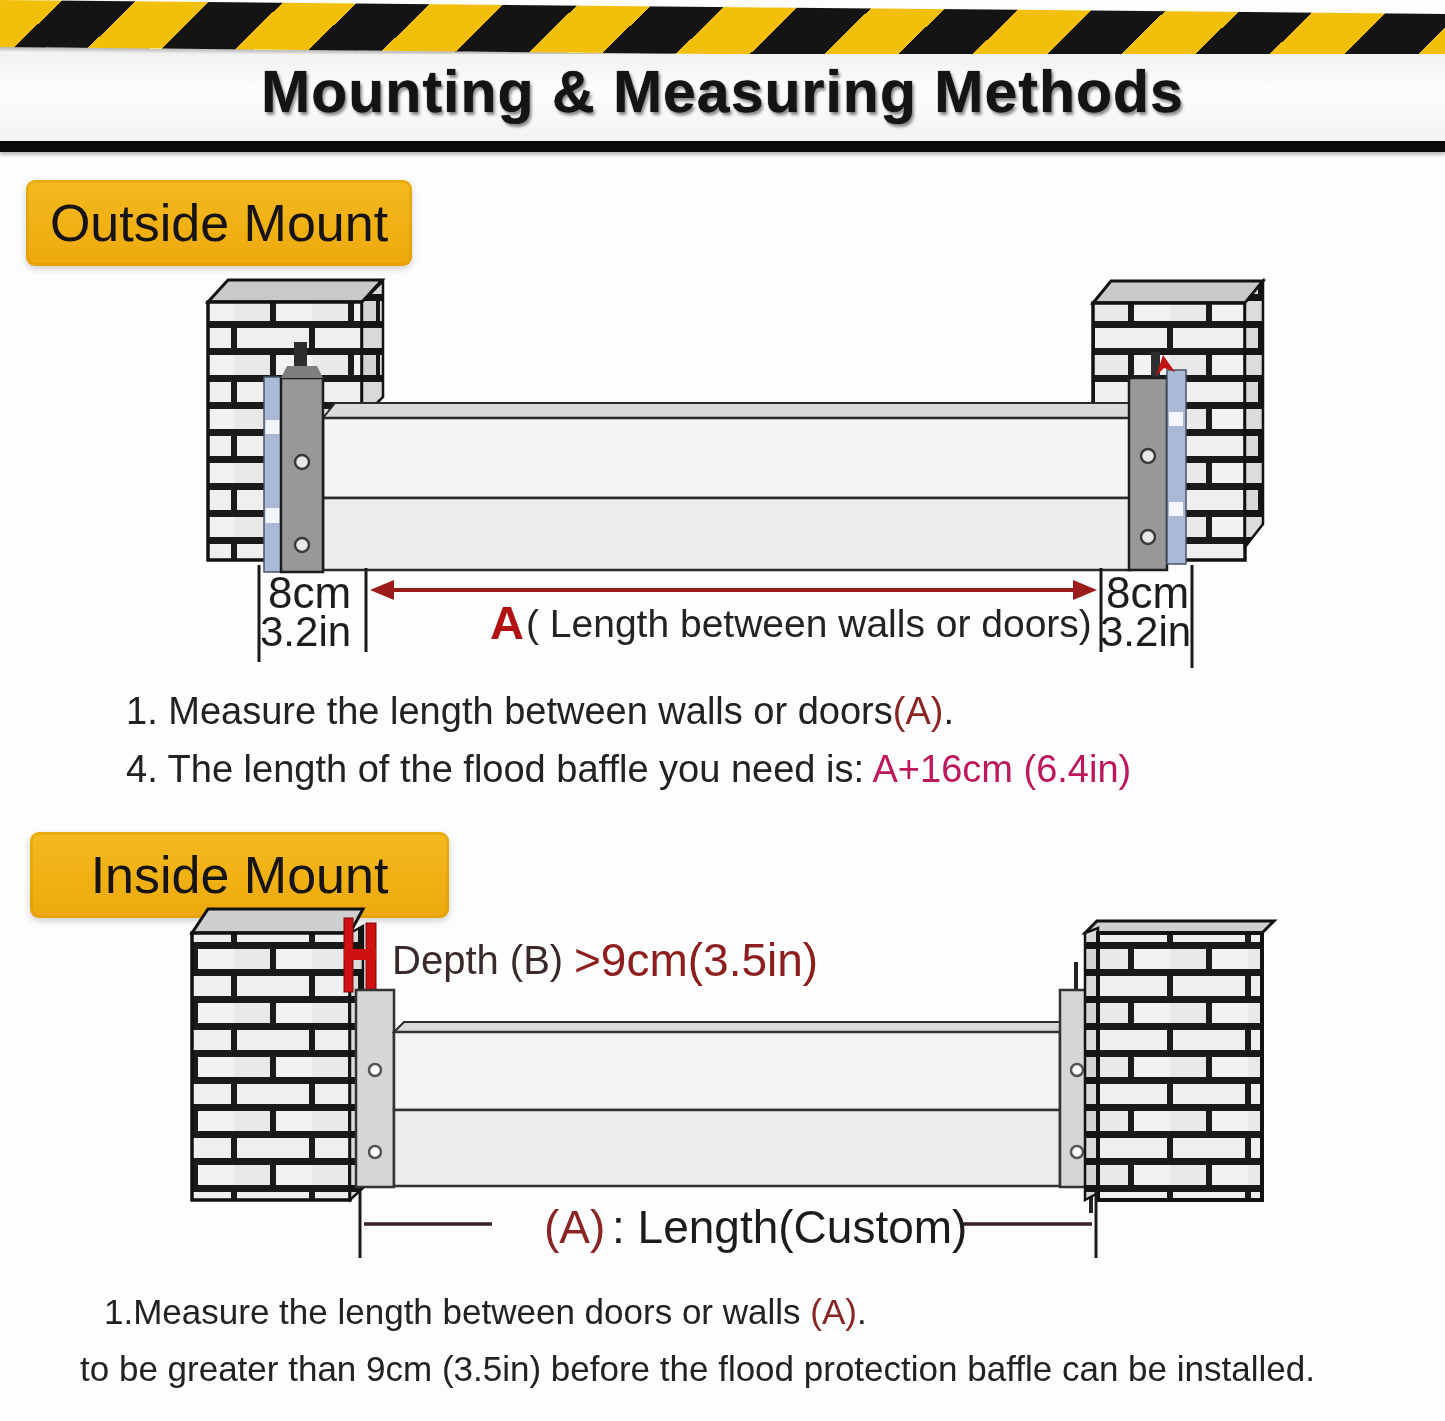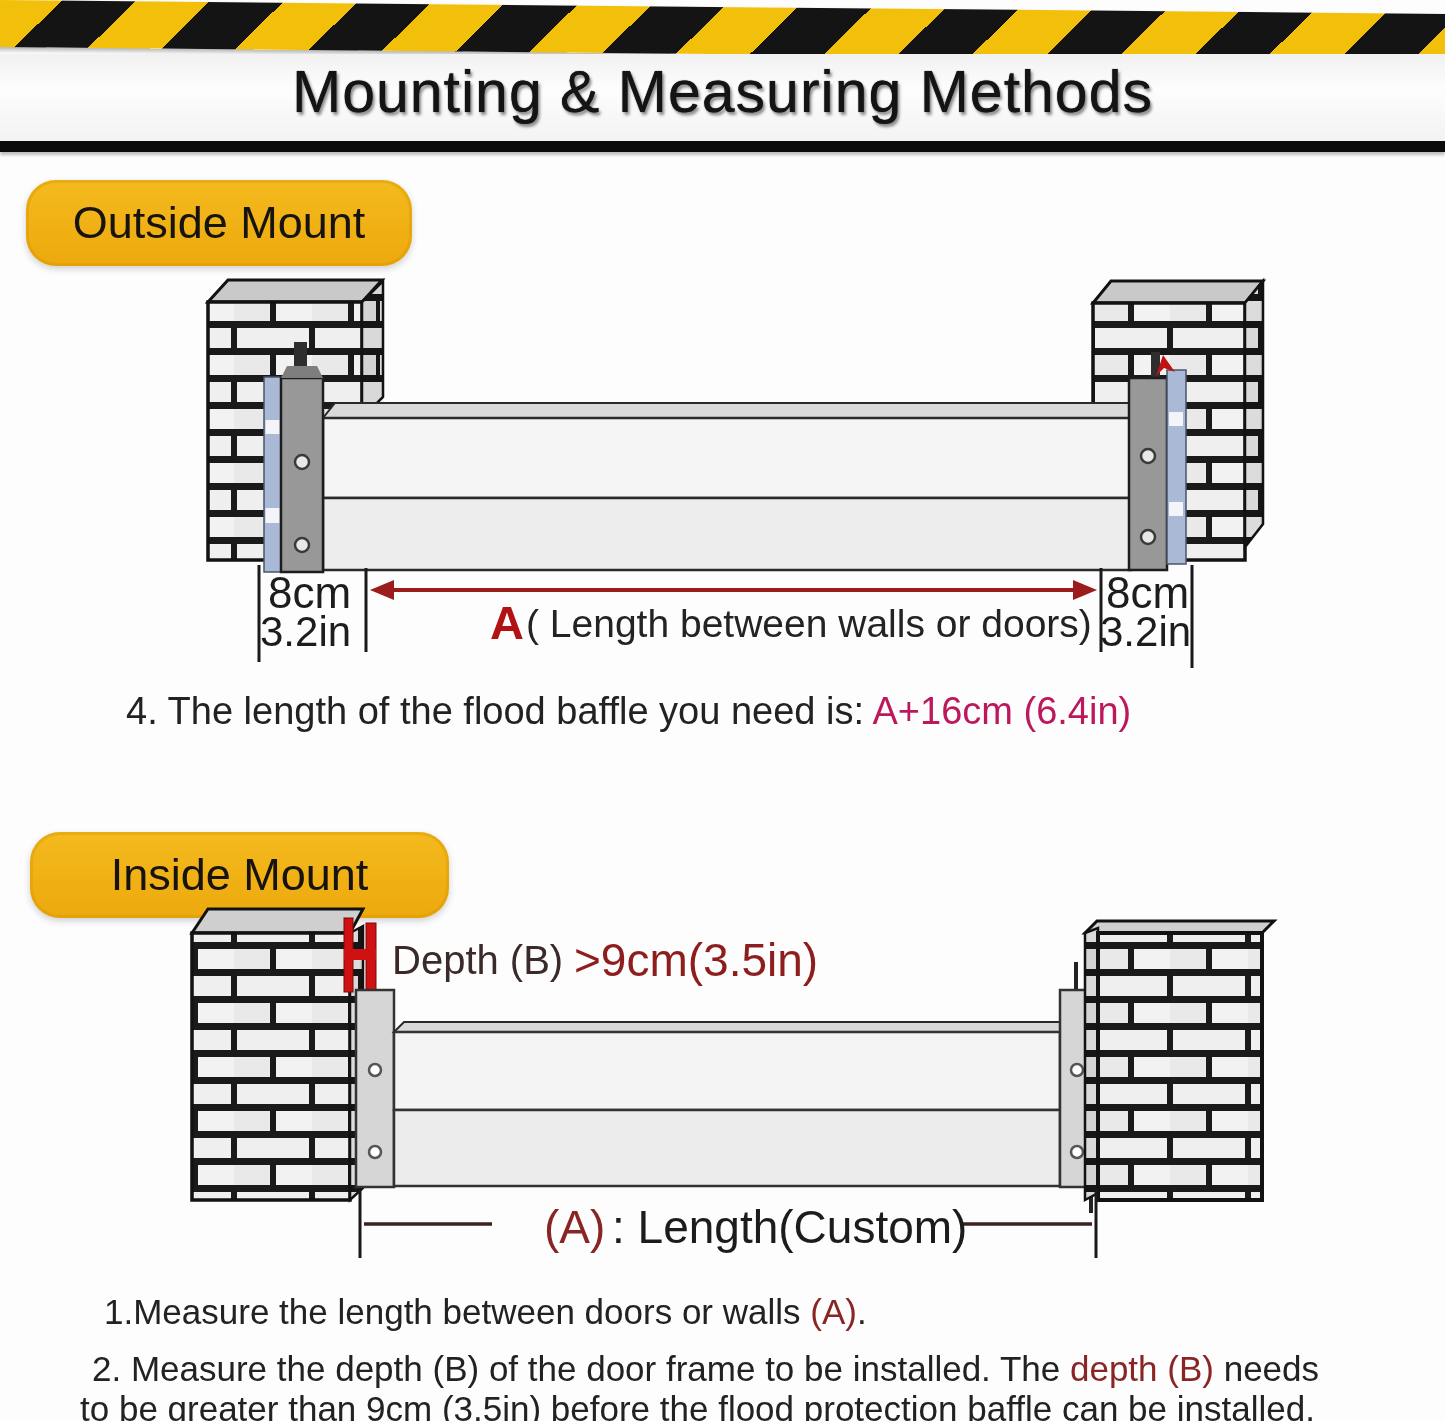--- a/index.html
+++ b/index.html
@@ -14,32 +14,32 @@
     transform:rotate(0.55deg);
     box-shadow:0 3px 4px rgba(0,0,0,.28);
   }
   
   .title-band{
     position:absolute; top:54px; left:0; width:100%; height:87px;
     background:linear-gradient(#f1f1f1,#fdfdfd 40%,#f3f3f3);
   }
   .page-title{
     position:absolute; top:58px; left:0; width:100%; text-align:center;
-    font-size:59px; font-weight:normal; letter-spacing:1px; color:#141414;
+    font-size:59px; font-weight:bold; letter-spacing:1px; color:#141414;
     text-shadow:2px 3px 3px rgba(80,80,80,.65), 0 0 1px #000;
   }
   .title-rule{
     position:absolute; top:141px; left:0; width:100%; height:11px; background:#0b0b0b;
     box-shadow:0 3px 3px rgba(0,0,0,.25);
   }
   
   .mount-label{
     position:absolute; background:linear-gradient(#f4ba1e,#eda90d);
-    border-radius:30px; display:flex; align-items:center; justify-content:center;
-    font-size:45px; color:#171310;
+    border-radius:9px; display:flex; align-items:center; justify-content:center;
+    font-size:52px; color:#171310;
     box-shadow:inset 0 0 0 3px rgba(213,145,0,.35), 0 3px 7px rgba(0,0,0,.18);
   }
   #label-outside{left:26px; top:180px; width:386px; height:86px;}
   #label-inside{left:30px; top:832px; width:419px; height:86px;}
   
   svg{position:absolute; left:0;}
   #svg-outside{top:255px;}
   #svg-inside{top:905px;}
   
   .steps{position:absolute; color:#222;}
@@ -123,20 +123,21 @@
 
     <text x="268" y="608" font-size="44" fill="#1d1d1d" font-family="Liberation Sans, sans-serif">8cm</text>
     <text x="260" y="646" font-size="42" fill="#1d1d1d" font-family="Liberation Sans, sans-serif">3.2in</text>
     <text x="1106" y="608" font-size="44" fill="#1d1d1d" font-family="Liberation Sans, sans-serif">8cm</text>
     <text x="1100" y="646" font-size="42" fill="#1d1d1d" font-family="Liberation Sans, sans-serif">3.2in</text>
     <text x="490" y="639" font-size="47" font-weight="bold" fill="#b31212" font-family="Liberation Sans, sans-serif">A</text>
     <text x="526" y="637" font-size="39" fill="#232323" font-family="Liberation Sans, sans-serif">( Length between walls or doors)</text>
   </svg>
 
   <div class="steps" id="steps-outside">
+    <p><span>1. Measure the length between walls or doors</span><span class="darkred">(A)</span><span>.</span></p>
     <p><span>4. The length of the flood baffle you need is: </span><span class="red">A+16cm (6.4in)</span><span></span></p>
   </div>
 
   <div class="mount-label" id="label-inside">
     <span>Inside Mount</span>
   </div>
 
   <svg id="svg-inside" width="1445" height="430" viewBox="0 905 1445 430">
     <defs>
       <pattern id="bp2" width="78" height="54" patternUnits="userSpaceOnUse">
@@ -188,18 +189,17 @@
     <text x="574" y="976" font-size="46" fill="#8e1d1d" font-family="Liberation Sans, sans-serif">&gt;9cm(3.5in)</text>
     <text x="544" y="1243" font-size="46" fill="#8a2525" font-family="Liberation Sans, sans-serif">(A)</text>
     <text x="612" y="1243" font-size="46" fill="#1c1c1c" font-family="Liberation Sans, sans-serif">: Length(Custom)</text>
   </svg>
 
   <div class="steps" id="steps-inside">
     <p>
         <span class="l1"><span>1.Measure the length between doors or walls </span><span class="darkred">(A)</span><span>.</span></span>
       </p>
     <p>
-      <span class="l2a"><span>2. Measure the depth (B) of the door frame to be installed. The </span><span class="darkred">depth (B)</span><span> needs</span></span>
       <span class="l2b">to be greater than 9cm (3.5in) before the flood protection baffle can be installed.</span>
     </p>
   </div>
 
 </div>
 
 </body></html>

